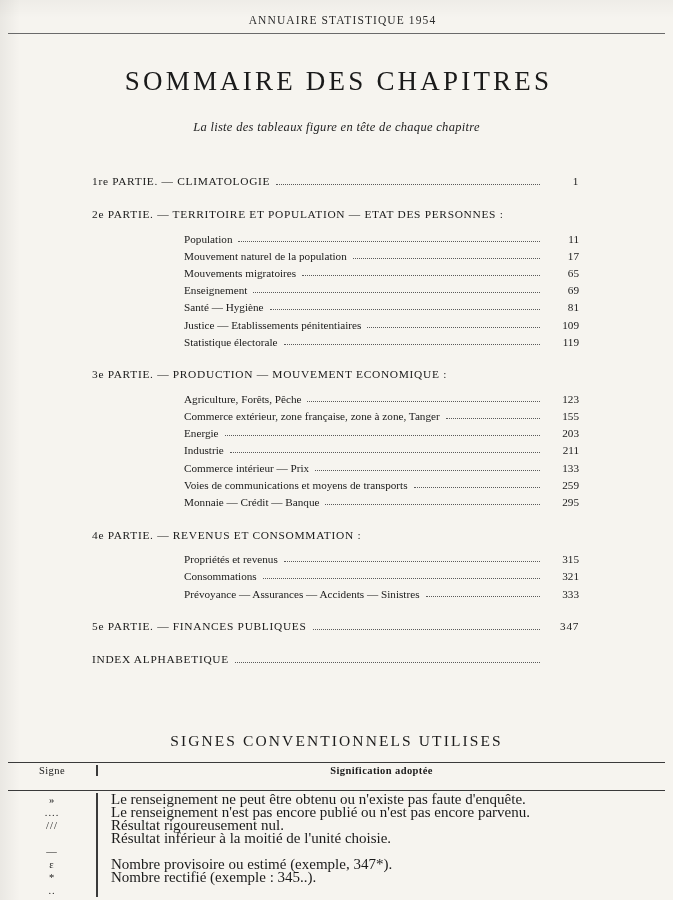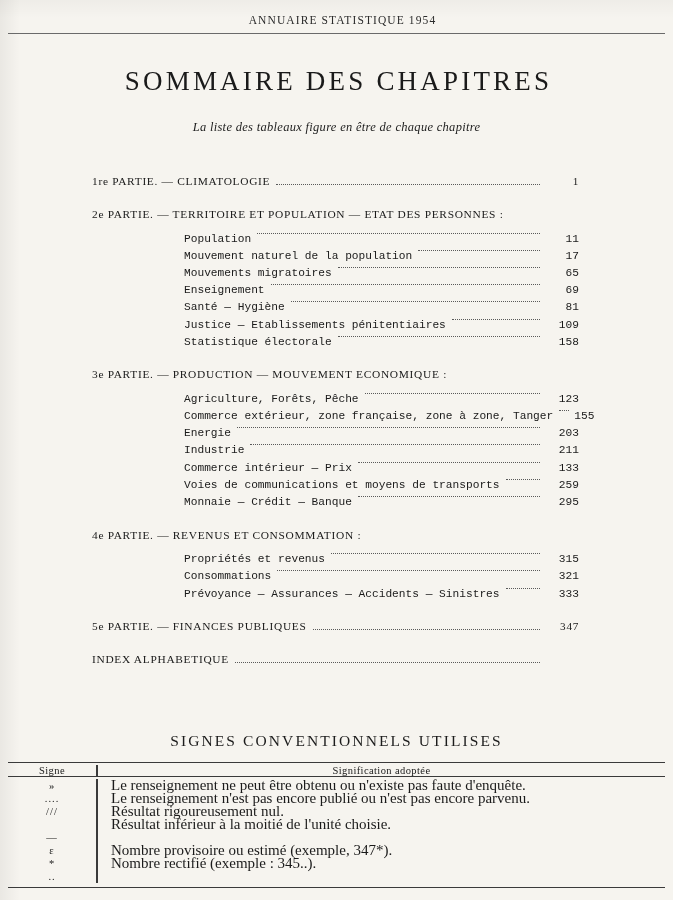--- a/index.html
+++ b/index.html
@@ -84,24 +84,23 @@
     font-size: 11.4px;
     letter-spacing: 0.7px;
     padding: 3px 0 2px 0;
     white-space: nowrap;
   }
   .part-head .lbl {
     font-family: "Liberation Serif", serif;
   }
   .row {
     display: flex;
-    align-items: flex-start;
+    align-items: flex-end;
     font-size: 11.2px;
     padding: 2.6px 0;
-    font-family: Liberation Mono, monospace;
   }
   .row .lbl {
     padding-left: 0;
     white-space: nowrap;
   }
   .sub .lbl {
     margin-left: 0;
   }
   .sub {
     padding-left: 92px;
@@ -144,34 +143,35 @@
     top: 762px;
     left: 8px;
     right: 8px;
     border-top: 1.6px solid #3a3a3a;
     border-bottom: 1.6px solid #3a3a3a;
     font-size: 11px;
   }
   .signs-head {
     display: flex;
     border-bottom: 1.1px solid #3a3a3a;
-    padding: 2px 0 0 0;
+    padding: 2px 0 14px 0;
   }
   .signs-head .c1 {
     width: 88px;
     text-align: center;
     font-size: 10.5px;
     letter-spacing: 0.4px;
   }
   .signs-head .c2 {
     flex: 1;
     text-align: center;
     font-size: 10.5px;
     letter-spacing: 0.4px;
     border-left: 2.4px solid #3a3a3a;
+    font-weight: bold;
   }
   .signs-body {
     display: flex;
     padding: 2px 0 4px 0;
   }
   .signs-body .c1 {
     width: 88px;
   }
   .signs-body .c2 {
     flex: 1;
@@ -196,21 +196,21 @@
 </style>
 </head>
 <body>
 
 <div class="page">
 
   <div class="runhead">ANNUAIRE STATISTIQUE 1954</div>
   <div class="runhead-rule"></div>
 
   <div class="main-title">SOMMAIRE DES CHAPITRES</div>
-  <div class="subtitle">La liste des tableaux figure en être de chaque chapitre</div>
+  <div class="subtitle">La liste des tableaux figure en tête de chaque chapitre</div>
 
   <div class="toc">
 
     <div class="part">
       <div class="part-head">
         <span class="lbl">1re  PARTIE. — CLIMATOLOGIE</span>
         <span class="dots"></span>
         <span class="pg">1</span>
       </div>
     </div>
@@ -249,21 +249,21 @@
         <span class="pg">81</span>
       </div>
       <div class="row sub">
         <span class="lbl">Justice — Etablissements pénitentiaires</span>
         <span class="dots"></span>
         <span class="pg">109</span>
       </div>
       <div class="row sub">
         <span class="lbl">Statistique électorale</span>
         <span class="dots"></span>
-        <span class="pg">158</span>
+        <span class="pg">119</span>
       </div>
     </div>
     <div class="gap"></div>
 
     <div class="part">
       <div class="part-head">
         <span class="lbl">3e  PARTIE. — PRODUCTION — MOUVEMENT ECONOMIQUE :</span>
         <span class="dots" style="border-bottom:none;"></span>
         <span class="pg"></span>
       </div>

